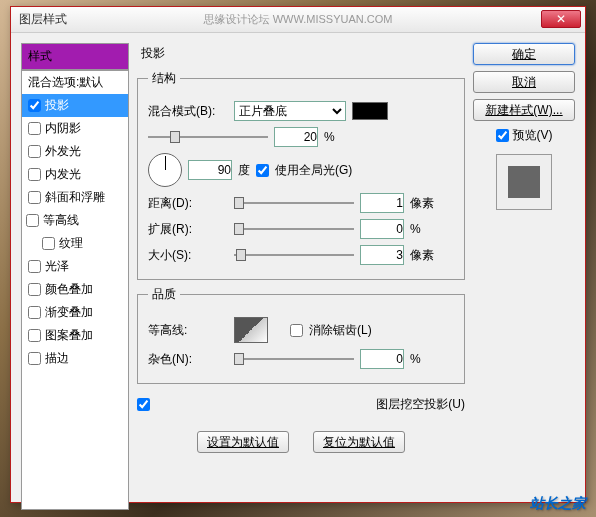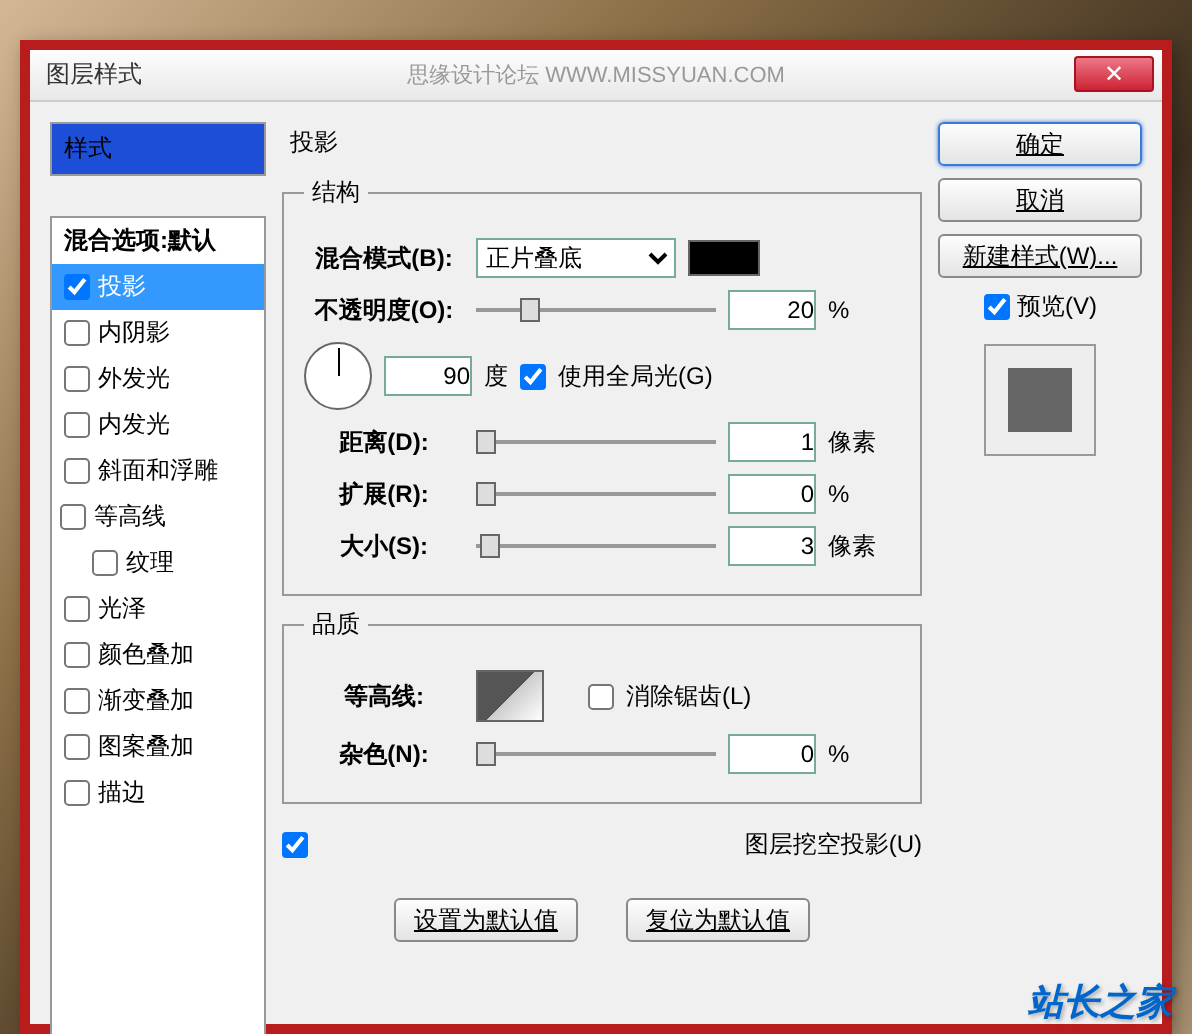--- a/index.html
+++ b/index.html
@@ -1,53 +1,53 @@
 <!DOCTYPE html>
 <html><head>
 <meta charset="utf-8">
 <style>
 * { box-sizing: border-box; margin: 0; padding: 0; font-family: "Microsoft YaHei", SimSun, Arial, sans-serif; font-size: 12px; }
 body { background: linear-gradient(135deg,#d4b896 0%,#8b6f47 30%,#3d2f1f 60%,#a89070 100%); width: 596px; height: 517px; position: relative; overflow: hidden; }
-.dialog { position: absolute; top: 20px; left: 10px; width: 576px; height: 497px; background: #f0f0f0; border: 5px solid #b91c1c; box-shadow: 2px 2px 8px rgba(0,0,0,0.3); }
+.dialog { position: absolute; top: 6px; left: 10px; width: 576px; height: 497px; background: #f0f0f0; border: 1px solid #b91c1c; box-shadow: 2px 2px 8px rgba(0,0,0,0.3); }
 .titlebar { height: 26px; background: linear-gradient(#fdfdfd,#e8e8e8); border-bottom: 1px solid #ccc; display: flex; align-items: center; padding: 0 4px; position: relative; }
 .titlebar .title { padding-left: 4px; color: #333; }
 .titlebar .watermark { position: absolute; left: 50%; transform: translateX(-50%); color: #999; font-size: 11px; }
 .titlebar .close { position: absolute; right: 4px; top: 3px; width: 40px; height: 18px; background: linear-gradient(#e78,#c23); color: #fff; text-align: center; border: 1px solid #a12; border-radius: 2px; line-height: 16px; }
 .body { display: flex; padding: 10px; gap: 8px; height: calc(100% - 26px); }
 .left-panel { width: 108px; }
-.left-panel .hdr { border: 1px solid #999; background: #1d4ed8; padding: 4px 6px; margin-bottom: 20px; }
+.left-panel .hdr { border: 1px solid #999; background: #a21caf; padding: 4px 6px; margin-bottom: 0; }
 .style-list { border: 1px solid #999; background: #fff; height: 440px; }
 .style-list .item { padding: 3px 6px; display: flex; align-items: center; gap: 4px; }
 .style-list .item.sel { background: #3399ff; color: #fff; }
-.style-list .item.group { font-weight: bold; }
+.style-list .item.group { font-weight: normal; }
 .style-list .item input[type=checkbox] { margin: 0; }
 .main-panel { flex: 1; display: flex; flex-direction: column; gap: 6px; }
 .main-panel .sec-title { padding: 2px 4px; }
 fieldset { border: 1px solid #999; padding: 8px 10px; margin: 0; }
 legend { padding: 0 4px; }
 .row { display: flex; align-items: center; margin: 6px 0; gap: 6px; }
-.row .lbl { width: 80px; text-align: center; font-weight: bold; }
+.row .lbl { width: 80px; text-align: left; }
 .row input[type=text] { width: 44px; height: 20px; border: 1px solid #7a9; padding: 0 0; text-align: right; }
-.row select { width: 100px; height: 20px; border: 1px solid #7a9; background: #fff; }
+.row select { width: 112px; height: 20px; border: 1px solid #7a9; background: #fff; }
 .slider { flex: 1; height: 18px; position: relative; max-width: 120px; }
 .slider::before { content: ""; position: absolute; top: 8px; left: 0; right: 0; height: 2px; background: #999; }
 .slider .thumb { position: absolute; top: 3px; width: 10px; height: 12px; background: #ddd; border: 1px solid #666; }
 .color-swatch { width: 36px; height: 18px; background: #000; border: 1px solid #666; }
 .angle-dial { width: 34px; height: 34px; border: 1px solid #666; border-radius: 50%; background: #fff; position: relative; }
 .angle-dial::after { content: ""; position: absolute; left: 50%; top: 2px; width: 1px; height: 14px; background: #000; }
 .contour { width: 34px; height: 26px; border: 1px solid #666; background: linear-gradient(135deg,#555 0%,#555 50%,#ccc 50%,#fff 100%); }
 .btns-row { display: flex; gap: 24px; justify-content: center; margin-top: 6px; }
 .btn { min-width: 92px; height: 22px; border: 1px solid #888; background: linear-gradient(#fdfdfd,#e4e4e4); border-radius: 3px; text-align: center; line-height: 20px; cursor: pointer; padding: 0 8px; text-decoration: underline; }
 .right-panel { width: 102px; display: flex; flex-direction: column; gap: 6px; align-items: center; }
 .right-panel .btn { width: 100%; }
 .right-panel .btn.primary { border-color: #3a7bd5; box-shadow: 0 0 2px #3a7bd5; }
 .preview-box { width: 56px; height: 56px; border: 1px solid #999; background: #eee; display: flex; align-items: center; justify-content: center; margin-top: 4px; }
 .preview-box .inner { width: 32px; height: 32px; background: #666; }
 .chk-row { display: flex; align-items: center; gap: 4px; }
-.footer-logo { position: absolute; right: 10px; bottom: 4px; color: #0066cc; font-style: italic; font-weight: bold; font-size: 18px; text-shadow: 1px 1px 2px rgba(0,0,0,0.3); }
+.footer-logo { position: absolute; right: 10px; bottom: 4px; color: #0066cc; font-style: italic; font-weight: bold; font-size: 14px; text-shadow: 1px 1px 2px rgba(0,0,0,0.3); }
 </style>
 </head>
 <body>
 
 <div class="dialog">
   <div class="titlebar">
     <span class="title">图层样式</span>
     <span class="watermark">思缘设计论坛  WWW.MISSYUAN.COM</span>
     <div class="close">✕</div>
   </div>
@@ -114,21 +114,20 @@
       <div class="sec-title">投影</div>
 
       <fieldset>
         <legend>结构</legend>
         <div class="row">
           <span class="lbl">混合模式(B):</span>
           <select><option>正片叠底</option></select>
           <div class="color-swatch"></div>
         </div>
         <div class="row">
-          <span class="lbl">不透明度(O):</span>
           <div class="slider">
               <div class="thumb" style="left:18%"></div>
             </div>
           <input type="text" value="20" style="">
           <span>%</span>
         </div>
         <div class="row">
           <div class="angle-dial"></div>
           <input type="text" value="90" style="">
           <span>度</span>

